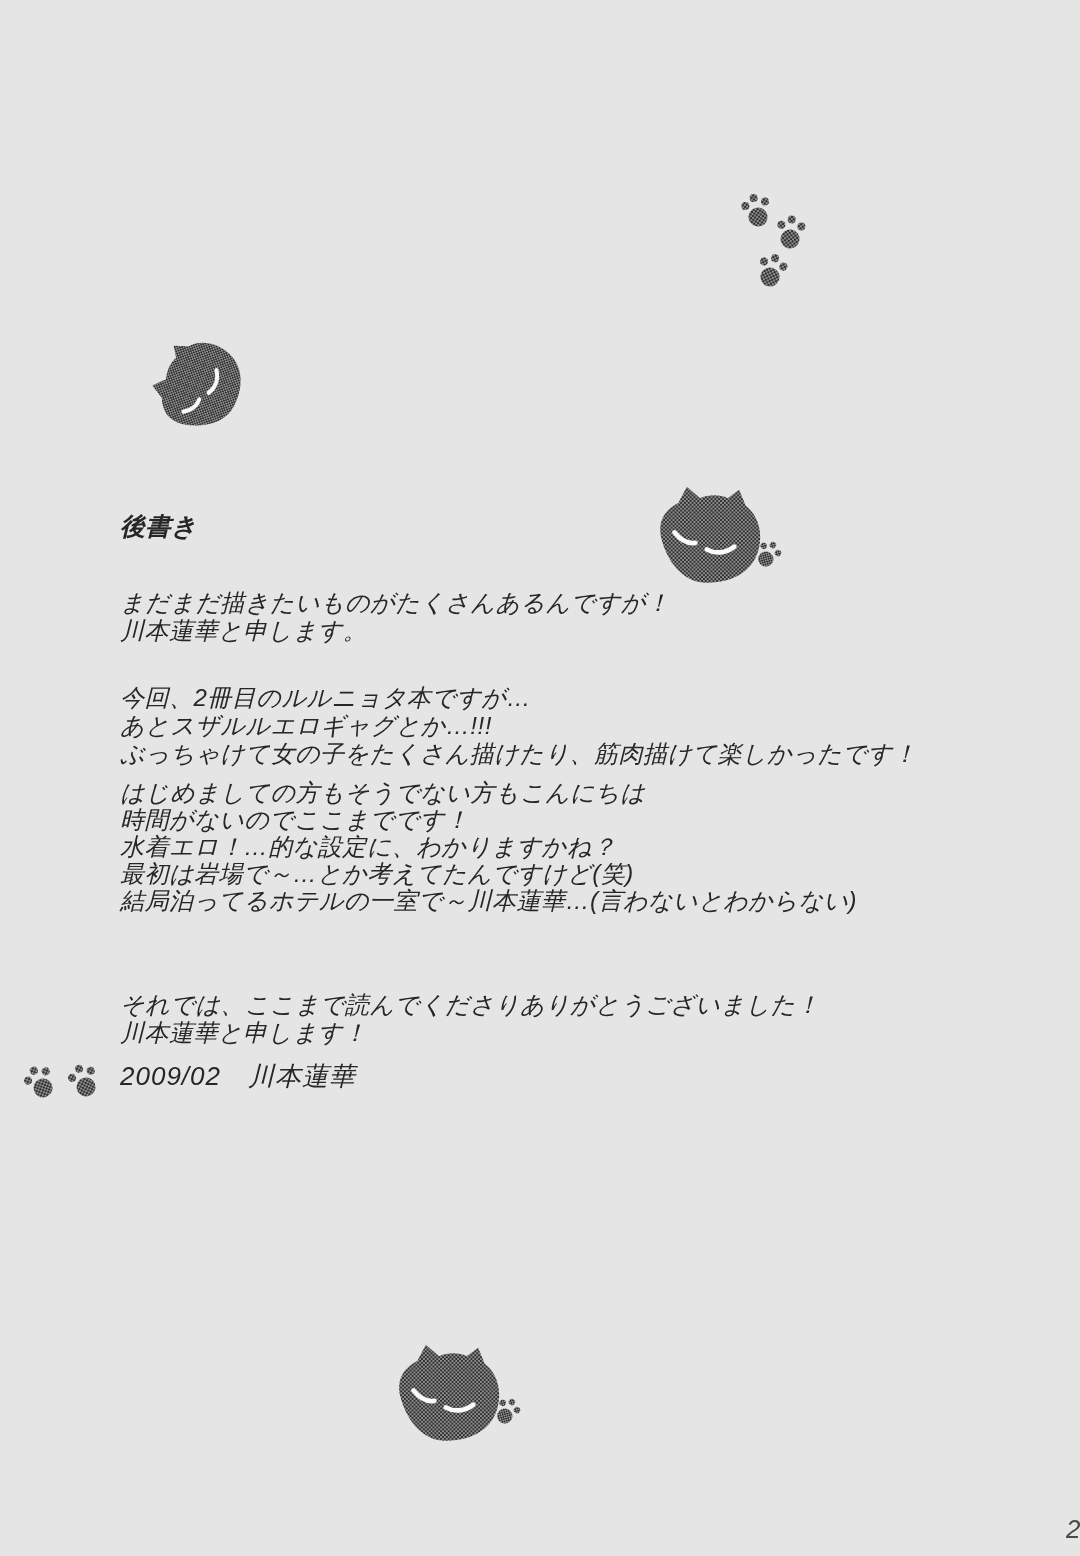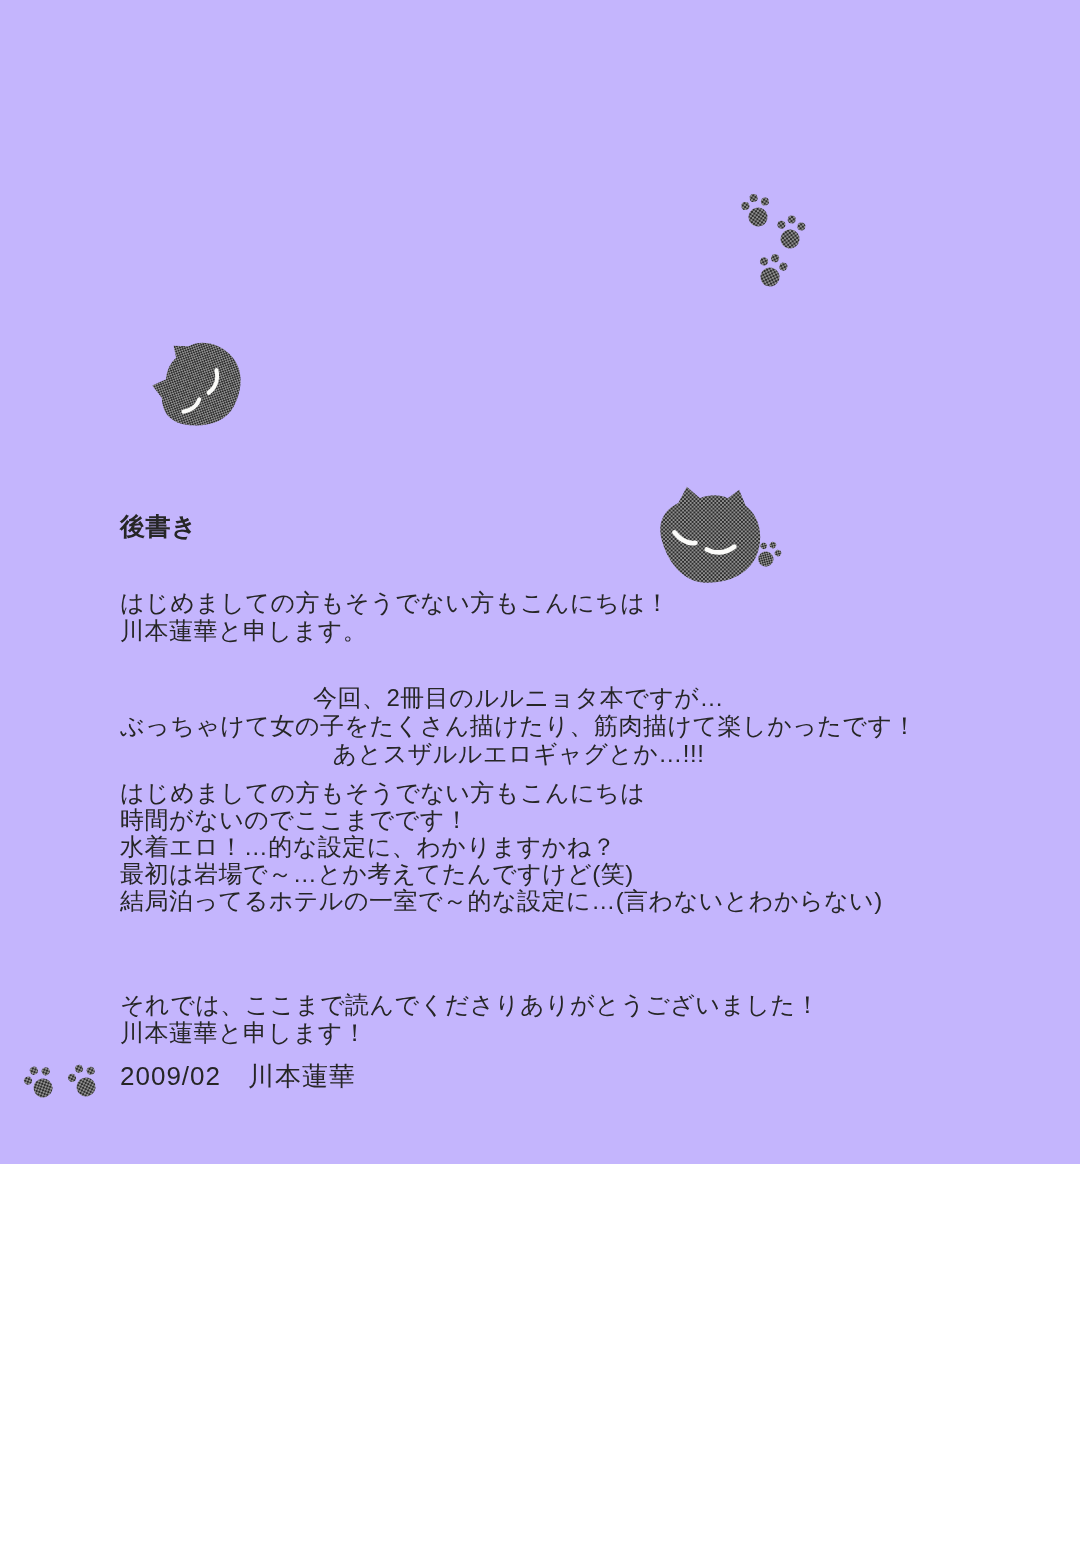--- a/index.html
+++ b/index.html
@@ -3,38 +3,39 @@
 <meta charset="utf-8">
 <style>
   html, body { margin: 0; padding: 0; }
   body {
     width: 1080px; height: 1556px;
     background: #ffffff;
     font-family: "Liberation Sans", "DejaVu Sans", sans-serif;
   }
   .page {
     position: relative;
-    width: 1080px; height: 1164px;
-    background: #c4b5fd;
+    width: 1080px; height: 1556px;
+    background: #e5e5e5;
     overflow: hidden;
     color: #262626;
+    font-style: italic;
   }
   .deco { position: absolute; }
   .txt {
     position: absolute;
     left: 120px;
     color: #262626;
     font-size: 24px;
     line-height: 28px;
     letter-spacing: 0.5px;
     white-space: nowrap;
   }
   .heading { top: 512px; font-size: 25px; font-weight: bold; }
   .para1   { top: 589px; }
-  .para2   { top: 684px; text-align: center; }
+  .para2   { top: 684px; }
   .para3   { top: 779px; line-height: 27px; }
   .closing { top: 991px; }
   .dateline { top: 1062px; font-size: 26px; letter-spacing: 1px; }
   .pagenum {
     position: absolute;
     left: 1066px; top: 1514px;
     font-size: 26px;
     color: #4a4a4a;
   }
 </style>
@@ -74,36 +75,36 @@
   </svg>
 
   <svg class="deco" style="left:638px; top:478px" width="165" height="125" viewBox="0 0 165 125">
     <use href="#cat-head" transform="translate(8,5) scale(0.95)"></use>
     <use href="#paw" transform="translate(115,61) scale(0.8) rotate(30 16 25)"></use>
   </svg>
 
   <div class="txt heading">後書き</div>
 
   <div class="txt para1">
-    <div>はじめましての方もそうでない方もこんにちは！</div>
+    <div>まだまだ描きたいものがたくさんあるんですが！</div>
     <div>川本蓮華と申します。</div>
   </div>
 
   <div class="txt para2">
     <div>今回、2冊目のルルニョタ本ですが…</div>
+    <div>あとスザルルエロギャグとか…!!!</div>
     <div>ぶっちゃけて女の子をたくさん描けたり、筋肉描けて楽しかったです！</div>
-    <div>あとスザルルエロギャグとか…!!!</div>
   </div>
 
   <div class="txt para3">
     <div>はじめましての方もそうでない方もこんにちは</div>
     <div>時間がないのでここまでです！</div>
     <div>水着エロ！…的な設定に、わかりますかね？</div>
     <div>最初は岩場で～…とか考えてたんですけど(笑)</div>
-    <div>結局泊ってるホテルの一室で～的な設定に…(言わないとわからない)</div>
+    <div>結局泊ってるホテルの一室で～川本蓮華…(言わないとわからない)</div>
   </div>
 
   <div class="txt closing">
     <div>それでは、ここまで読んでくださりありがとうございました！</div>
     <div>川本蓮華と申します！</div>
   </div>
 
   <svg class="deco" style="left:14px; top:1058px" width="96" height="46" viewBox="0 0 96 46">
     <use href="#paw" transform="translate(13,5) rotate(-25 16 25)"></use>
     <use href="#paw" transform="translate(56,4) rotate(-18 16 25)"></use>

